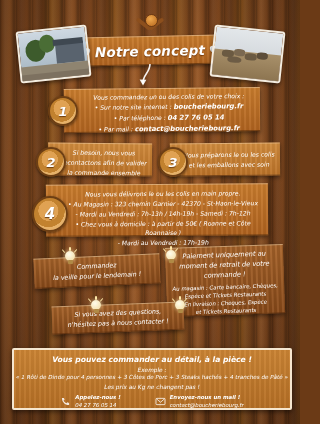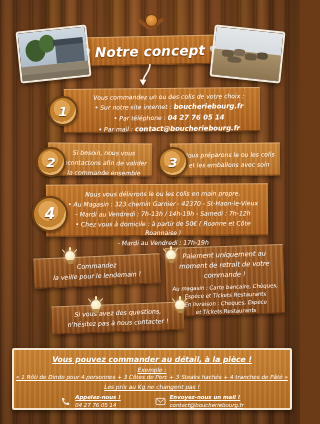--- a/index.html
+++ b/index.html
@@ -161,21 +161,21 @@
   #bulb4{left:172px;top:296px;}
 
   
   #bottom-panel{
     position:absolute;left:12px;top:348px;width:276px;height:58px;
     background:
       repeating-linear-gradient(90deg, rgba(255,255,255,.04) 0 2px, rgba(0,0,0,.05) 2px 5px),
       linear-gradient(#cb8434,#b56f25);
     border:2px solid #f5e6cf;border-radius:2px;
     box-shadow:0 2px 5px rgba(0,0,0,.5);
-    color:#fff;text-align:center;text-decoration:underline;
+    color:#fff;text-align:center;
   }
   #bp-title{font-size:7.6px;font-weight:bold;font-style:italic;padding-top:5px;}
   #bp-exlabel{font-size:5.8px;font-style:italic;padding-top:3px;}
   #bp-example{font-size:5.6px;font-style:italic;padding-top:1px;}
   #bp-price{font-size:5.8px;font-style:italic;padding-top:4px;}
   #bp-contacts{
     display:flex;justify-content:center;gap:34px;padding-top:4px;align-items:center;
   }
   .cblock{display:flex;align-items:center;gap:4px;}
   .cblock .lines{text-align:left;font-size:5.4px;font-style:italic;line-height:1.45;}

